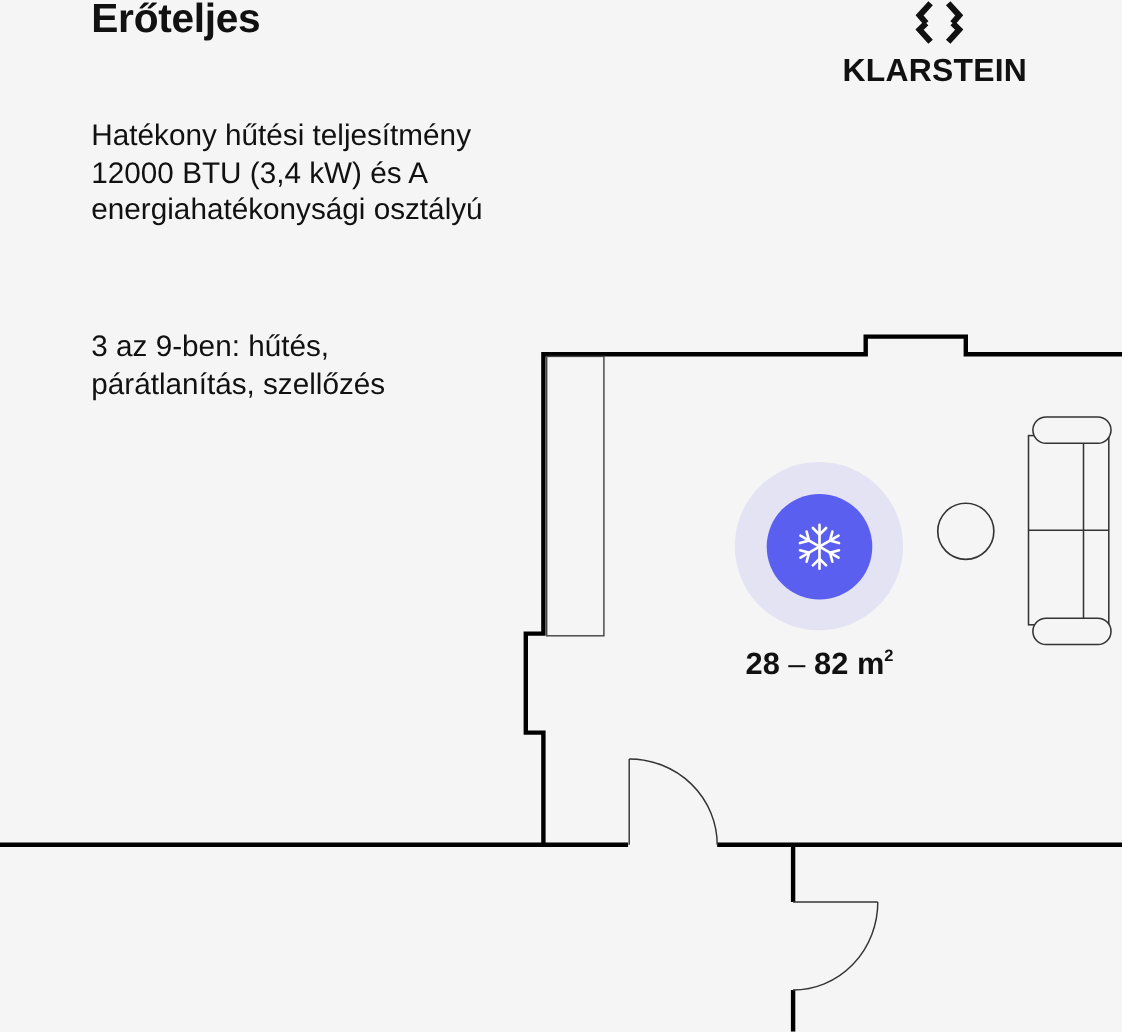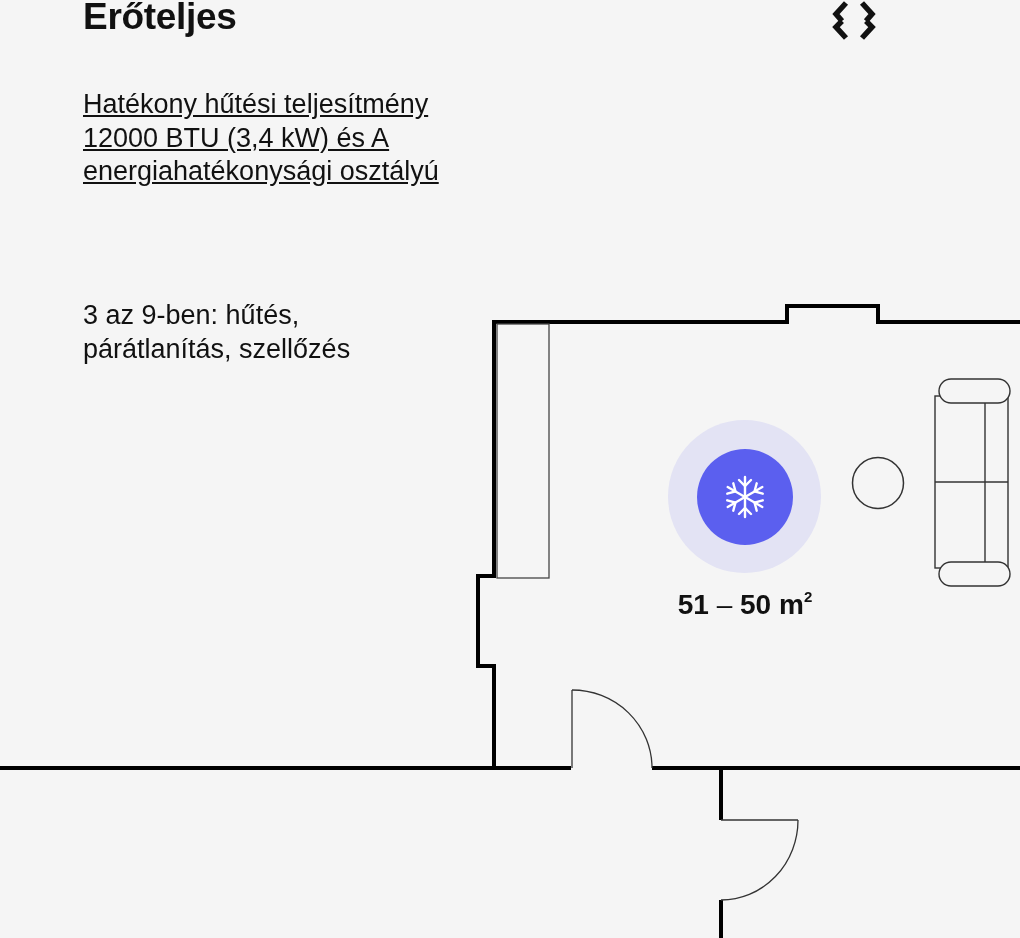--- a/index.html
+++ b/index.html
@@ -12,21 +12,21 @@
     position: absolute; left: 83px; top: -4px;
     font-size: 37px; font-weight: 700; letter-spacing: -0.3px; margin: 0;
   }
   .logo { position: absolute; left: 764px; top: 0; width: 180px; height: 80px; }
   .logo-mark { position: absolute; left: 68px; top: 0; width: 44px; height: 40px; }
   .logo-text {
     position: absolute; left: 2px; top: 49px;
     font-size: 29px; font-weight: 700; letter-spacing: 0.2px; white-space: nowrap;
   }
   .desc { position: absolute; left: 83px; width: 360px; font-size: 27px; line-height: 33.5px; margin: 0; }
-  .desc-1 { top: 88px; text-decoration: underline; }
+  .desc-1 { top: 107px; }
   .desc-2 { top: 299px; }
   .plan { position: absolute; left: 0; top: 0; width: 1020px; height: 938px; }
   .area-label {
     position: absolute; left: 640px; top: 588px; width: 210px; text-align: center;
     font-size: 28px; font-weight: 700;
   }
   .area-label sup { font-size: 15px; vertical-align: 12px; }
   .coverage {
     position: absolute; left: 668px; top: 420px; width: 153px; height: 153px;
     border-radius: 50%; display: flex; align-items: center; justify-content: center;
@@ -43,20 +43,21 @@
 
 <div class="logo">
   <svg class="logo-mark" viewBox="0 0 44 40">
     <g fill="none" stroke="#111" stroke-width="5.5" stroke-linecap="butt">
       <polyline points="14,3 4,14 10,21"></polyline>
       <polyline points="30,3 40,14 34,21"></polyline>
       <polyline points="10,21 4,27 14,38"></polyline>
       <polyline points="34,21 40,27 30,38"></polyline>
     </g>
   </svg>
+  <div class="logo-text">KLARSTEIN</div>
 </div>
 
 <p class="desc desc-1">Hatékony hűtési teljesítmény 12000 BTU (3,4 kW) és A energiahatékonysági osztályú</p>
 <p class="desc desc-2">3 az 9-ben: hűtés, párátlanítás, szellőzés</p>
 
 <svg class="plan" viewBox="0 0 1020 938">
 
   <g fill="none" stroke="#000" stroke-width="4" stroke-linejoin="miter">
     <polyline points="1020,322 878,322 878,306 787,306 787,322 494,322 494,576 478,576 478,666 494,666 494,768 571,768"></polyline>
     <polyline points="652,768 1020,768"></polyline>
@@ -106,17 +107,17 @@
           <line x1="0" y1="-20" x2="0" y2="20"></line>
           <polyline points="-6,-17 0,-11 6,-17"></polyline>
           <polyline points="-6,17 0,11 6,17"></polyline>
         </g>
       </g>
     </svg>
   </div>
 </div>
 
 <div class="area-label">
-  <span>51</span>
+  <span>28</span>
   <span style="font-weight:400;">–</span>
-  <span>50</span>
+  <span>82</span>
   <span>m</span><sup>2</sup>
 </div>
 
 </body></html>

